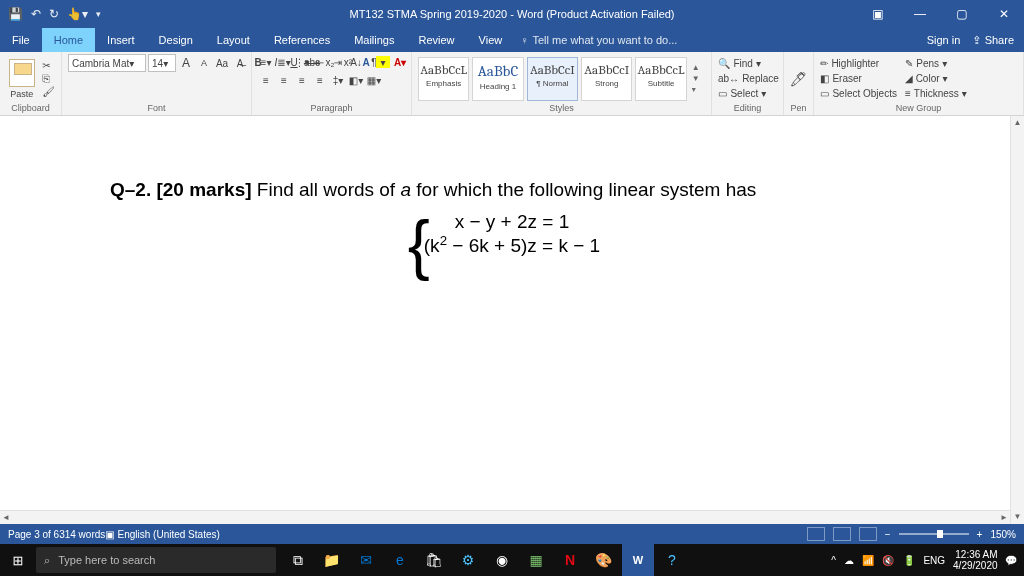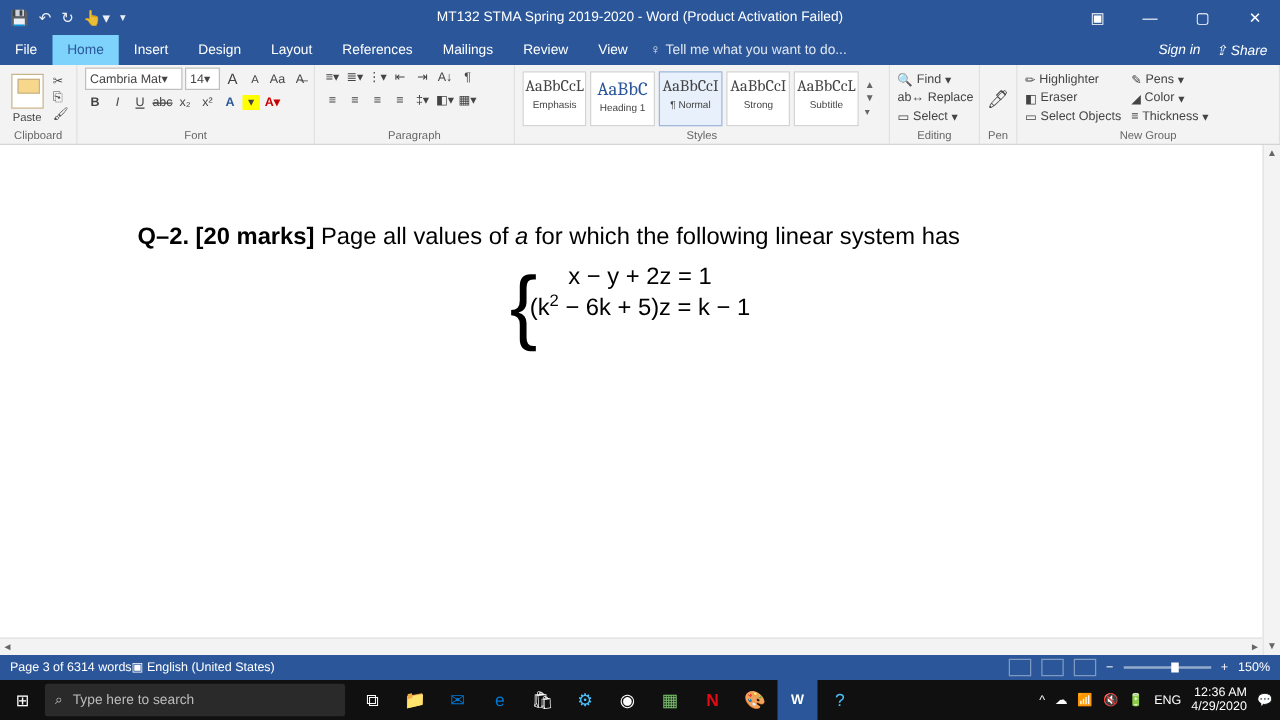--- a/index.html
+++ b/index.html
@@ -7,21 +7,21 @@
 .titlebar { background: #2b579a; color: #fff; height: 28px; display: flex; align-items: center; font-size: 11px; position: relative; }
 .titlebar .qat { display: flex; align-items: center; gap: 8px; padding: 0 8px; }
 .titlebar .qat span { opacity: .9; font-size: 12px; }
 .titlebar .title { position: absolute; left: 50%; transform: translateX(-50%); }
 .titlebar .winbtns { margin-left: auto; display: flex; gap: 2px; }
 .titlebar .winbtns div { width: 40px; height: 28px; display: flex; align-items: center; justify-content: center; font-size: 12px; }
 .ribbon-tabs { background: #2b579a; color: #fff; height: 24px; display: flex; align-items: center; font-size: 11px; }
 .ribbon-tabs .tab { padding: 0 12px; height: 24px; display: flex; align-items: center; cursor: pointer; }
 .ribbon-tabs .tab.active { background: #7dd3fc; color: #2b579a; }
 .ribbon-tabs .tellme { margin-left: 6px; opacity: .85; display: flex; align-items: center; gap: 4px; }
-.ribbon-tabs .right { margin-left: auto; display: flex; gap: 12px; padding-right: 10px; font-style: italic; }
+.ribbon-tabs .right { margin-left: auto; display: flex; gap: 12px; padding-right: 10px; }
 .ribbon { background: #f3f3f3; border-bottom: 1px solid #d4d4d4; height: 64px; display: flex; font-size: 10px; color: #444; }
 .ribbon .group { border-right: 1px solid #e1e1e1; padding: 2px 6px 0; display: flex; flex-direction: column; }
 .ribbon .group .body { flex: 1; display: flex; align-items: center; gap: 3px; }
 .ribbon .group .label { text-align: center; font-size: 9px; color: #666; padding-bottom: 2px; position:relative;}
 .paste-btn { width: 34px; text-align: center; font-size: 9px; }
 .paste-btn .icn { width: 26px; height: 28px; background: #fff; border: 1px solid #c9b48a; margin: 0 auto 2px; position: relative; }
 .paste-btn .icn:before{content:"";position:absolute;left:4px;top:3px;width:16px;height:10px;background:#f6d78b;border:1px solid #c9b48a;}
 .mini { display: flex; flex-direction: column; gap: 1px; margin-left: 2px; }
 .mini span { font-size: 10px; line-height: 12px; }
 .fontbox, .sizebox { border: 1px solid #c0c0c0; background: #fff; height: 18px; font-size: 10px; padding: 0 3px; display: flex; align-items: center; }
@@ -108,21 +108,21 @@
       <div class="mini">
         <span>✂</span>
         <span>⎘</span>
         <span>🖌</span>
       </div>
     </div>
     <div class="label">Clipboard</div>
   </div>
 
   <div class="group" style="width:190px">
-    <div class="body" style="flex-direction:column;align-items:flex-start;gap:2px">
+    <div class="body" style="align-items:flex-start;gap:2px">
       <div class="row">
         <div class="fontbox"><span>Cambria Mat</span> ▾</div>
         <div class="sizebox"><span>14</span> ▾</div>
         <button class="icnbtn" style="font-size:12px">A</button>
         <button class="icnbtn" style="font-size:9px">A</button>
         <button class="icnbtn">Aa</button>
         <button class="icnbtn">A̶</button>
       </div>
       <div class="row">
         <button class="icnbtn" style="font-weight:bold">B</button>
@@ -210,21 +210,21 @@
         <div>≡ <span>Thickness</span> ▾</div>
       </div>
     </div>
     <div class="label">New Group</div>
   </div>
 </div>
 
 <div class="doc">
   <div class="content">
     <div class="q">
-      <b>Q–2. [20 marks]</b><span> Page all values of </span><span class="it">a</span><span> for which the following linear system has</span>
+      <b>Q–2. [20 marks]</b><span> Find all words of </span><span class="it">a</span><span> for which the following linear system has</span>
     </div>
     <div class="eqwrap">
       <div class="brace">{</div>
       <div class="line">x − y + 2z = 1</div>
       <div class="line"><span>(k</span><sup>2</sup><span> − 6k + 5)z = k − 1</span></div>
     </div>
   </div>
   <div class="scroll-v">
       <div class="up">▲</div>
       <div class="dn">▼</div>

